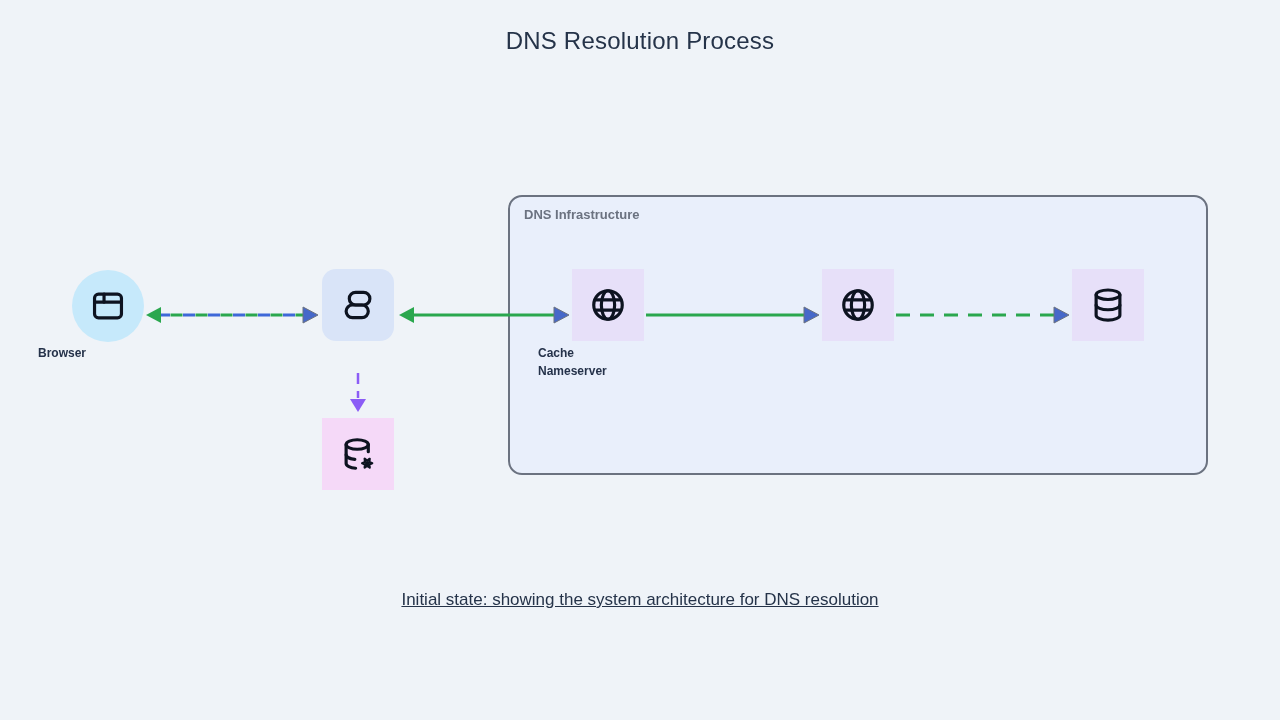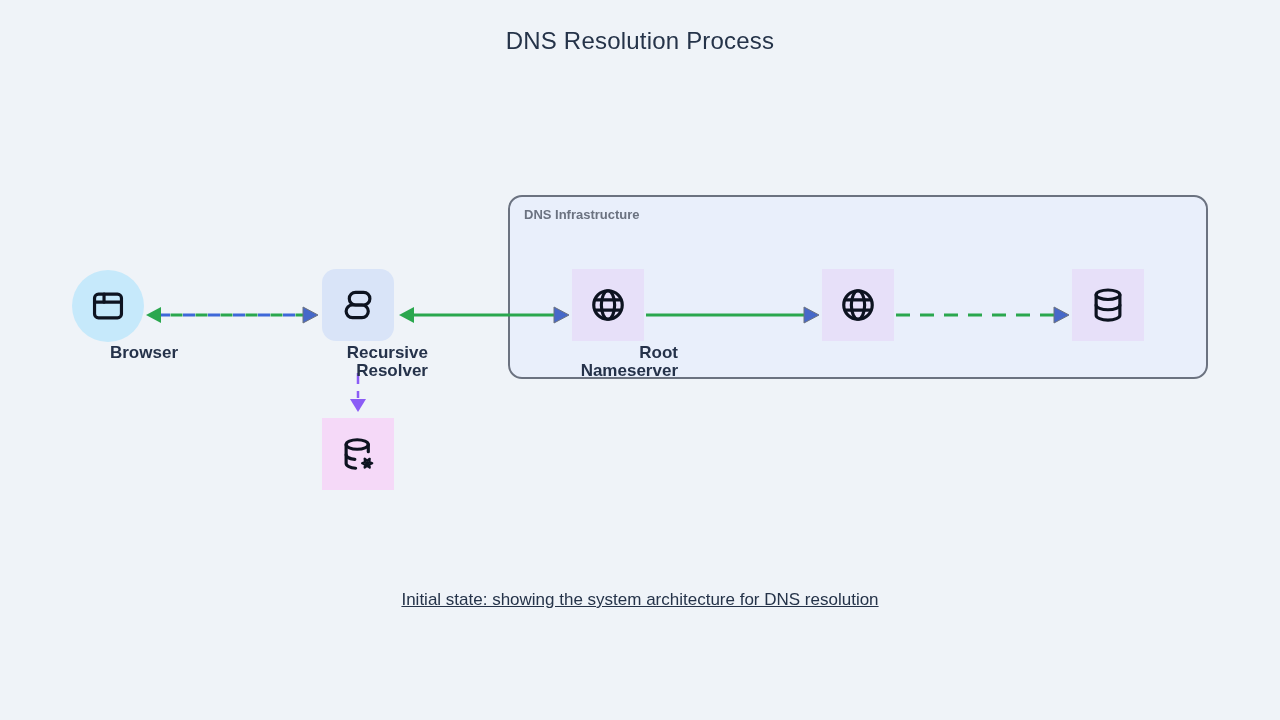--- a/index.html
+++ b/index.html
@@ -25,21 +25,21 @@
     top: 590px; left: 0; width: 1280px;
     text-align: center;
     font-size: 17px;
     font-weight: 400;
     color: var(--title_text, #253349);
     text-decoration: underline;
   }
   .container-box {
     position: absolute;
     left: 508px; top: 195px;
-    width: 700px; height: 184px;
+    width: 700px; height: 280px;
     background: var(--container_fill, #e9effb);
     border: 2px solid var(--container_border, #6b7280);
     border-radius: 14px;
     box-sizing: border-box;
   }
   .container-label {
     position: absolute;
     left: 14px; top: 10px;
     font-size: 13px;
     font-weight: 700;
@@ -55,22 +55,22 @@
   .node svg { width: 38px; height: 38px; }
   .node-browser   { left: 72px;  top: 270px; background: var(--browser_fill);  border-radius: 50%; }
   .node-resolver  { left: 322px; top: 269px; background: var(--resolver_fill); border-radius: 14px; }
   .node-cache     { left: 322px; top: 418px; background: var(--cache_fill); }
   .node-root      { left: 572px; top: 269px; background: var(--infra_node_fill); }
   .node-tld       { left: 822px; top: 269px; background: var(--infra_node_fill); }
   .node-auth      { left: 1072px; top: 269px; background: var(--infra_node_fill); }
   .node-label {
     position: absolute;
     width: 140px;
-    text-align: right;
-    font-size: 17px;
+    text-align: left;
+    font-size: 12px;
     font-weight: 700;
     line-height: 18px;
     color: var(--label_text, #25324a);
     white-space: pre-line;
   }
   .lbl-browser  { left: 38px;   top: 344px; }
   .lbl-resolver { left: 288px;  top: 344px; }
   .lbl-cache    { left: 288px;  top: 493px; }
   .lbl-root     { left: 538px;  top: 344px; }
   .lbl-tld      { left: 788px;  top: 344px; }
@@ -141,22 +141,20 @@
     </svg>
   </div>
   <div class="node-label lbl-browser">Browser</div>
 
   <div class="node node-resolver">
     <svg class="icon" viewBox="0 0 24 24">
       <rect x="6.5" y="4" width="13" height="8" rx="4"></rect>
       <rect x="4.5" y="12" width="14" height="8" rx="4"></rect>
     </svg>
   </div>
-  <div class="node-label lbl-resolver">Recursive
-Resolver</div>
 
   <div class="node node-cache">
     <svg class="icon" viewBox="0 0 24 24">
       <ellipse cx="11.5" cy="6" rx="7" ry="3"></ellipse>
       <path d="M4.5 6v12c0 1.5 2.6 2.8 6 3"></path>
       <path d="M18.5 6v4.5"></path>
       <path d="M4.5 12.5c0 1.4 2.4 2.6 5.5 2.9"></path>
       <g class="icon-thin">
         <path d="M21 17.8 L19.2 17 L19.4 15 L17.8 16.2 L16.2 15 L16.4 17 L14.6 17.8 L16.4 18.6 L16.2 20.6 L17.8 19.4 L19.4 20.6 L19.2 18.6 Z"></path>
         <circle cx="17.8" cy="17.8" r="0.7"></circle>
@@ -165,21 +163,21 @@
   </div>
 
   <div class="node node-root">
     <svg class="icon" viewBox="0 0 24 24">
       <circle cx="12" cy="12" r="9"></circle>
       <ellipse cx="12" cy="12" rx="4.2" ry="9"></ellipse>
       <path d="M4.2 8.8h15.6"></path>
       <path d="M4.2 15.2h15.6"></path>
     </svg>
   </div>
-  <div class="node-label lbl-root">Root
+  <div class="node-label lbl-root">Cache
 Nameserver</div>
 
   <div class="node node-tld">
     <svg class="icon" viewBox="0 0 24 24">
       <circle cx="12" cy="12" r="9"></circle>
       <ellipse cx="12" cy="12" rx="4.2" ry="9"></ellipse>
       <path d="M4.2 8.8h15.6"></path>
       <path d="M4.2 15.2h15.6"></path>
     </svg>
   </div>

